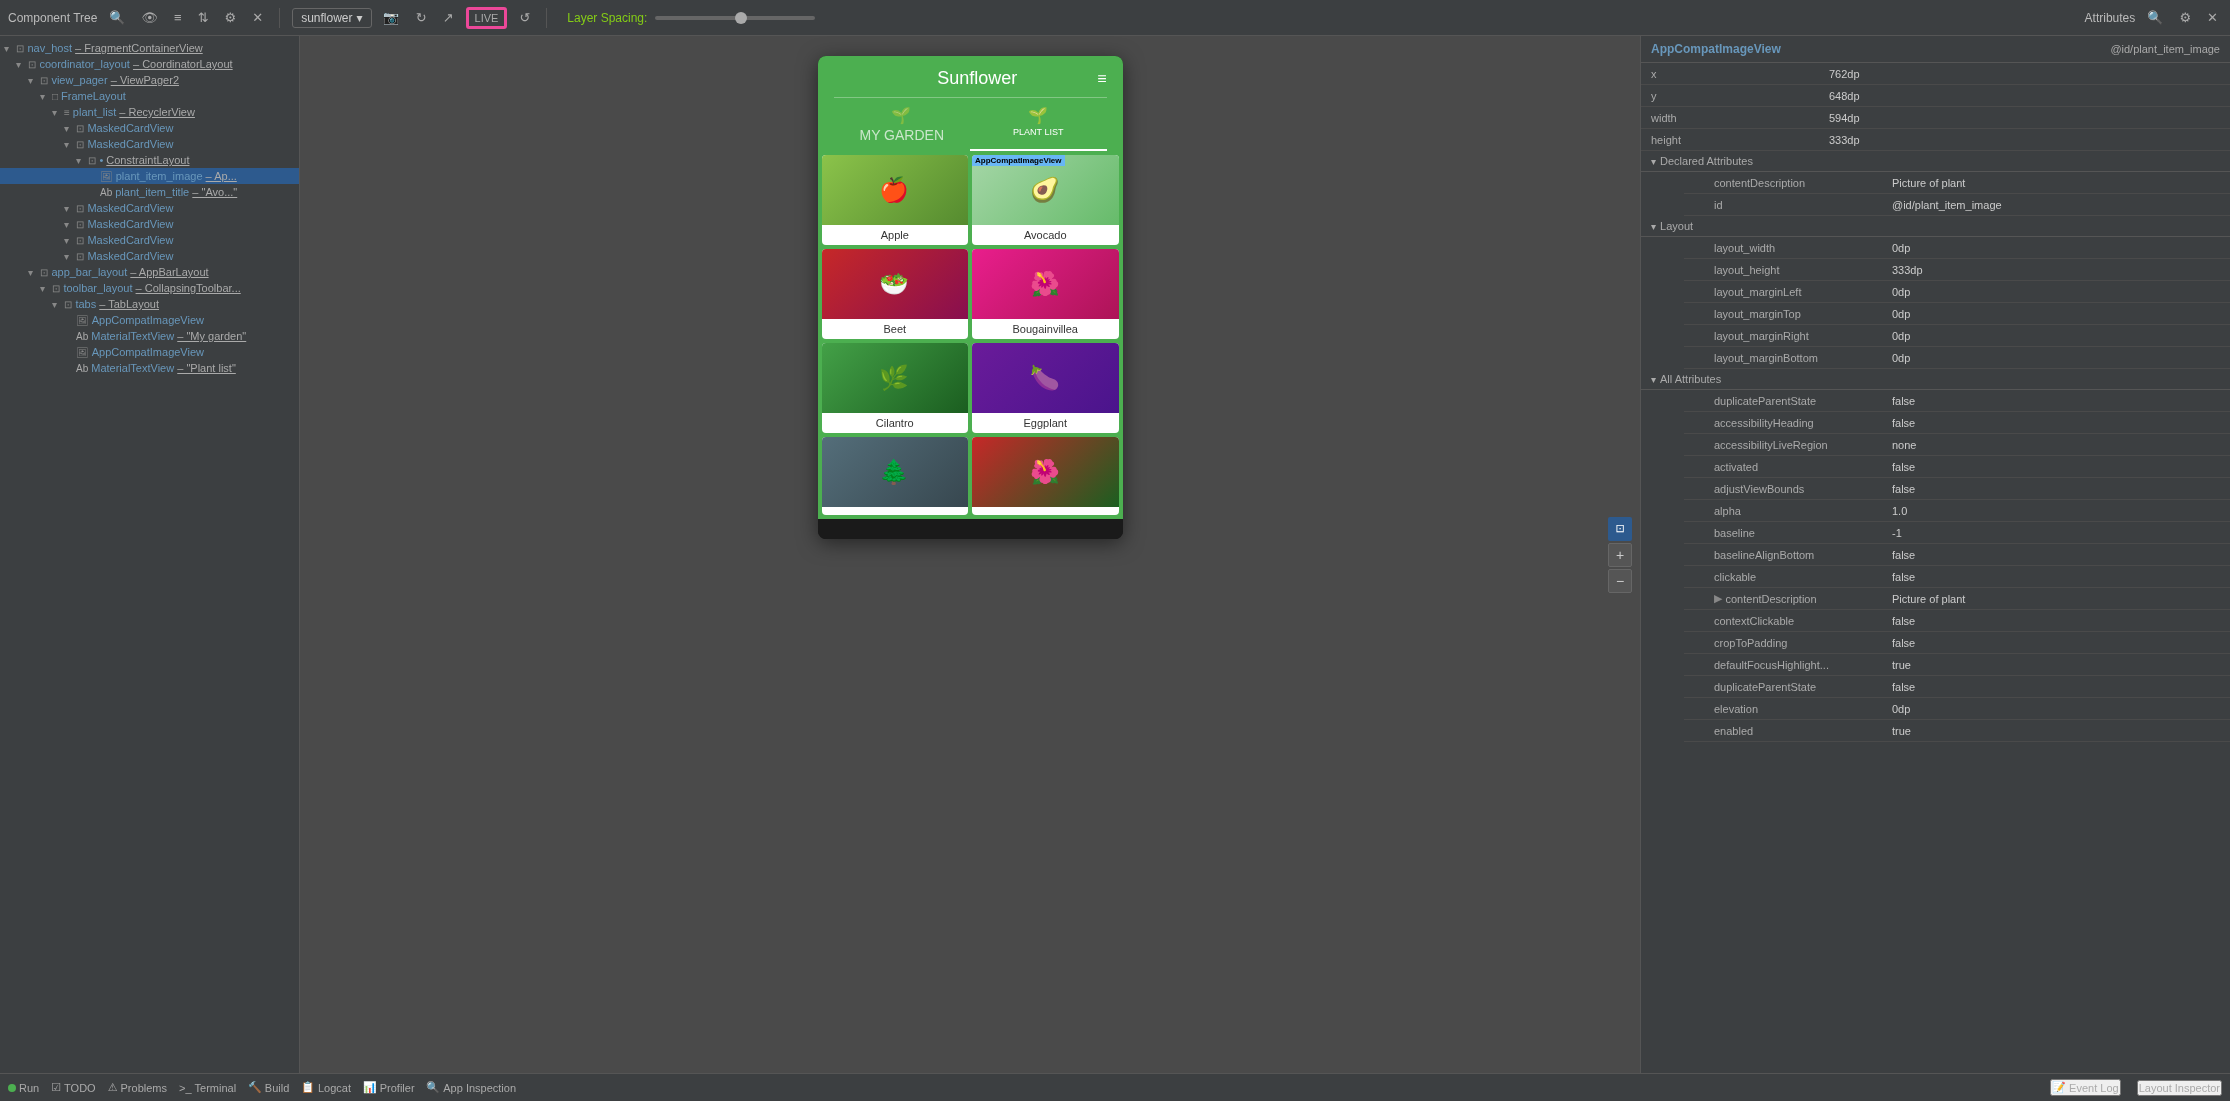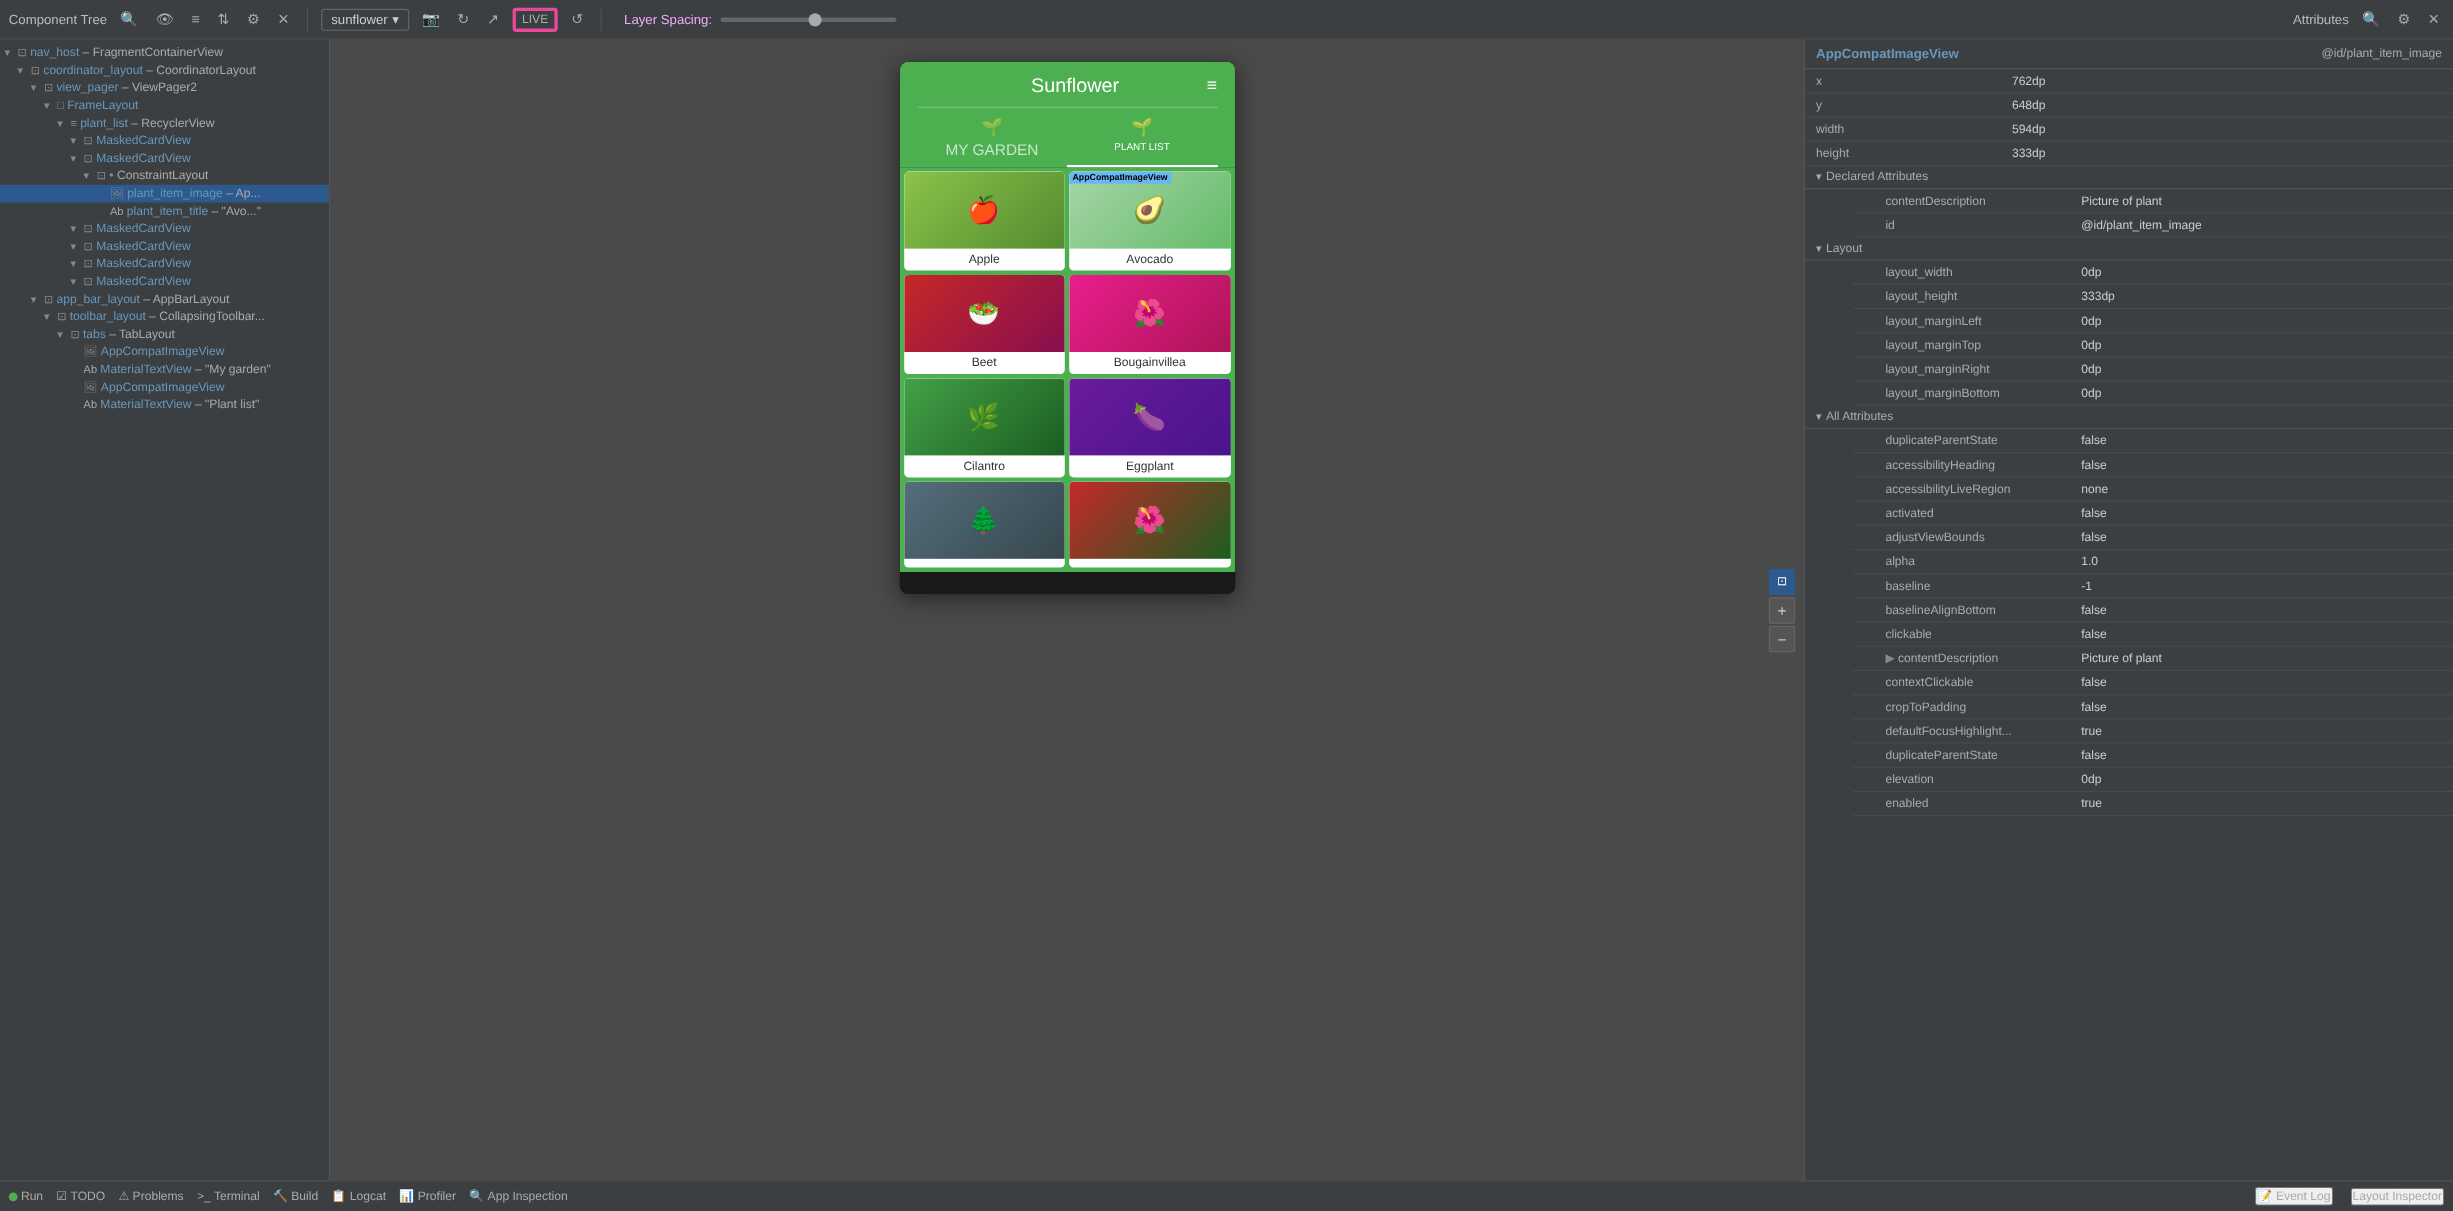--- a/index.html
+++ b/index.html
@@ -49,21 +49,21 @@
       border: 1px solid #666;
       color: #ccc;
       padding: 2px 8px;
       cursor: pointer;
       font-size: 12px;
       border-radius: 3px;
       display: flex;
       align-items: center;
       gap: 4px;
     }
-    .layer-spacing-label { font-size: 12px; color: #f0abfc; margin-left: 8px; }
+    .layer-spacing-label { font-size: 12px; color: #84cc16; margin-left: 8px; }
     .slider-container { display: flex; align-items: center; gap: 4px; }
     .slider-track {
       width: 160px;
       height: 4px;
       background: #666;
       border-radius: 2px;
       position: relative;
     }
     .slider-thumb {
       width: 12px;
@@ -112,21 +112,21 @@
       font-size: 10px;
       color: #888;
     }
     .tree-icon {
       font-size: 10px;
       margin-right: 3px;
       color: #888;
     }
     .tree-text { color: #cccccc; }
     .tree-text .node-id { color: #6897bb; }
-    .tree-text .node-class { color: #aaaaaa; }
+    .tree-text .node-class { color: #aaaaaa; text-decoration: underline; }
     .phone-frame {
       width: 305px;
       background: #1a1a1a;
       border-radius: 8px;
       overflow: hidden;
       position: relative;
       box-shadow: 0 4px 20px rgba(0,0,0,0.5);
     }
     .app-header {
       background: #4caf50;

